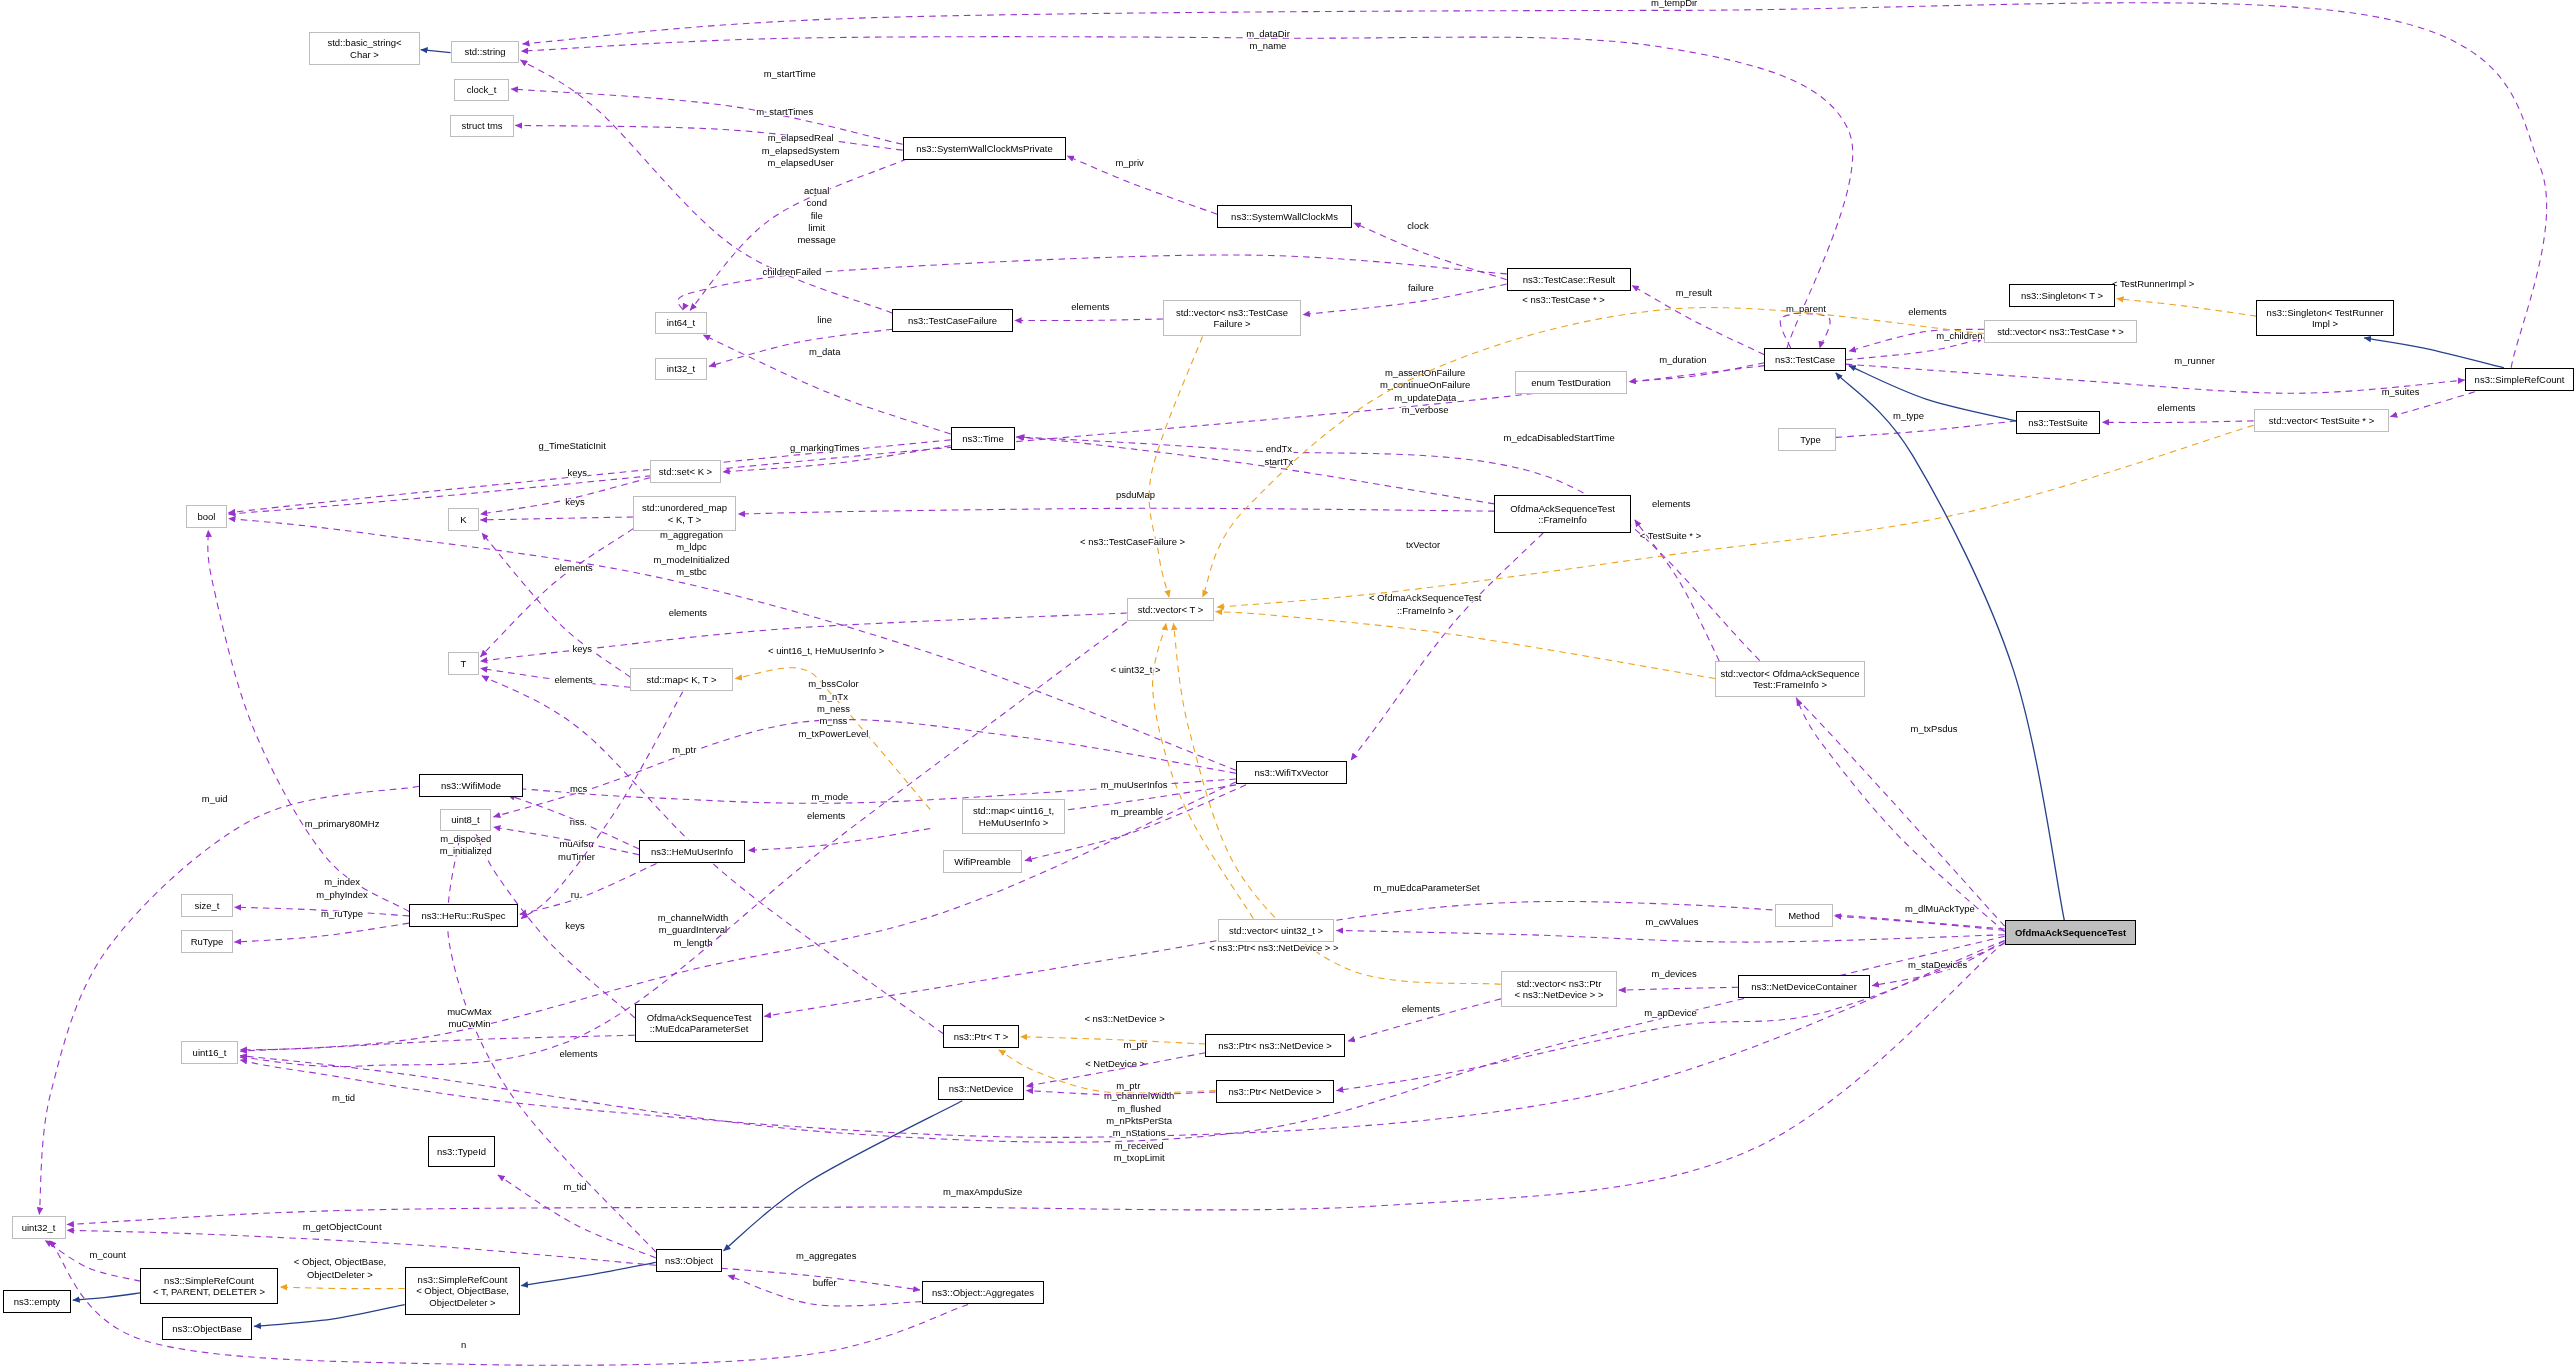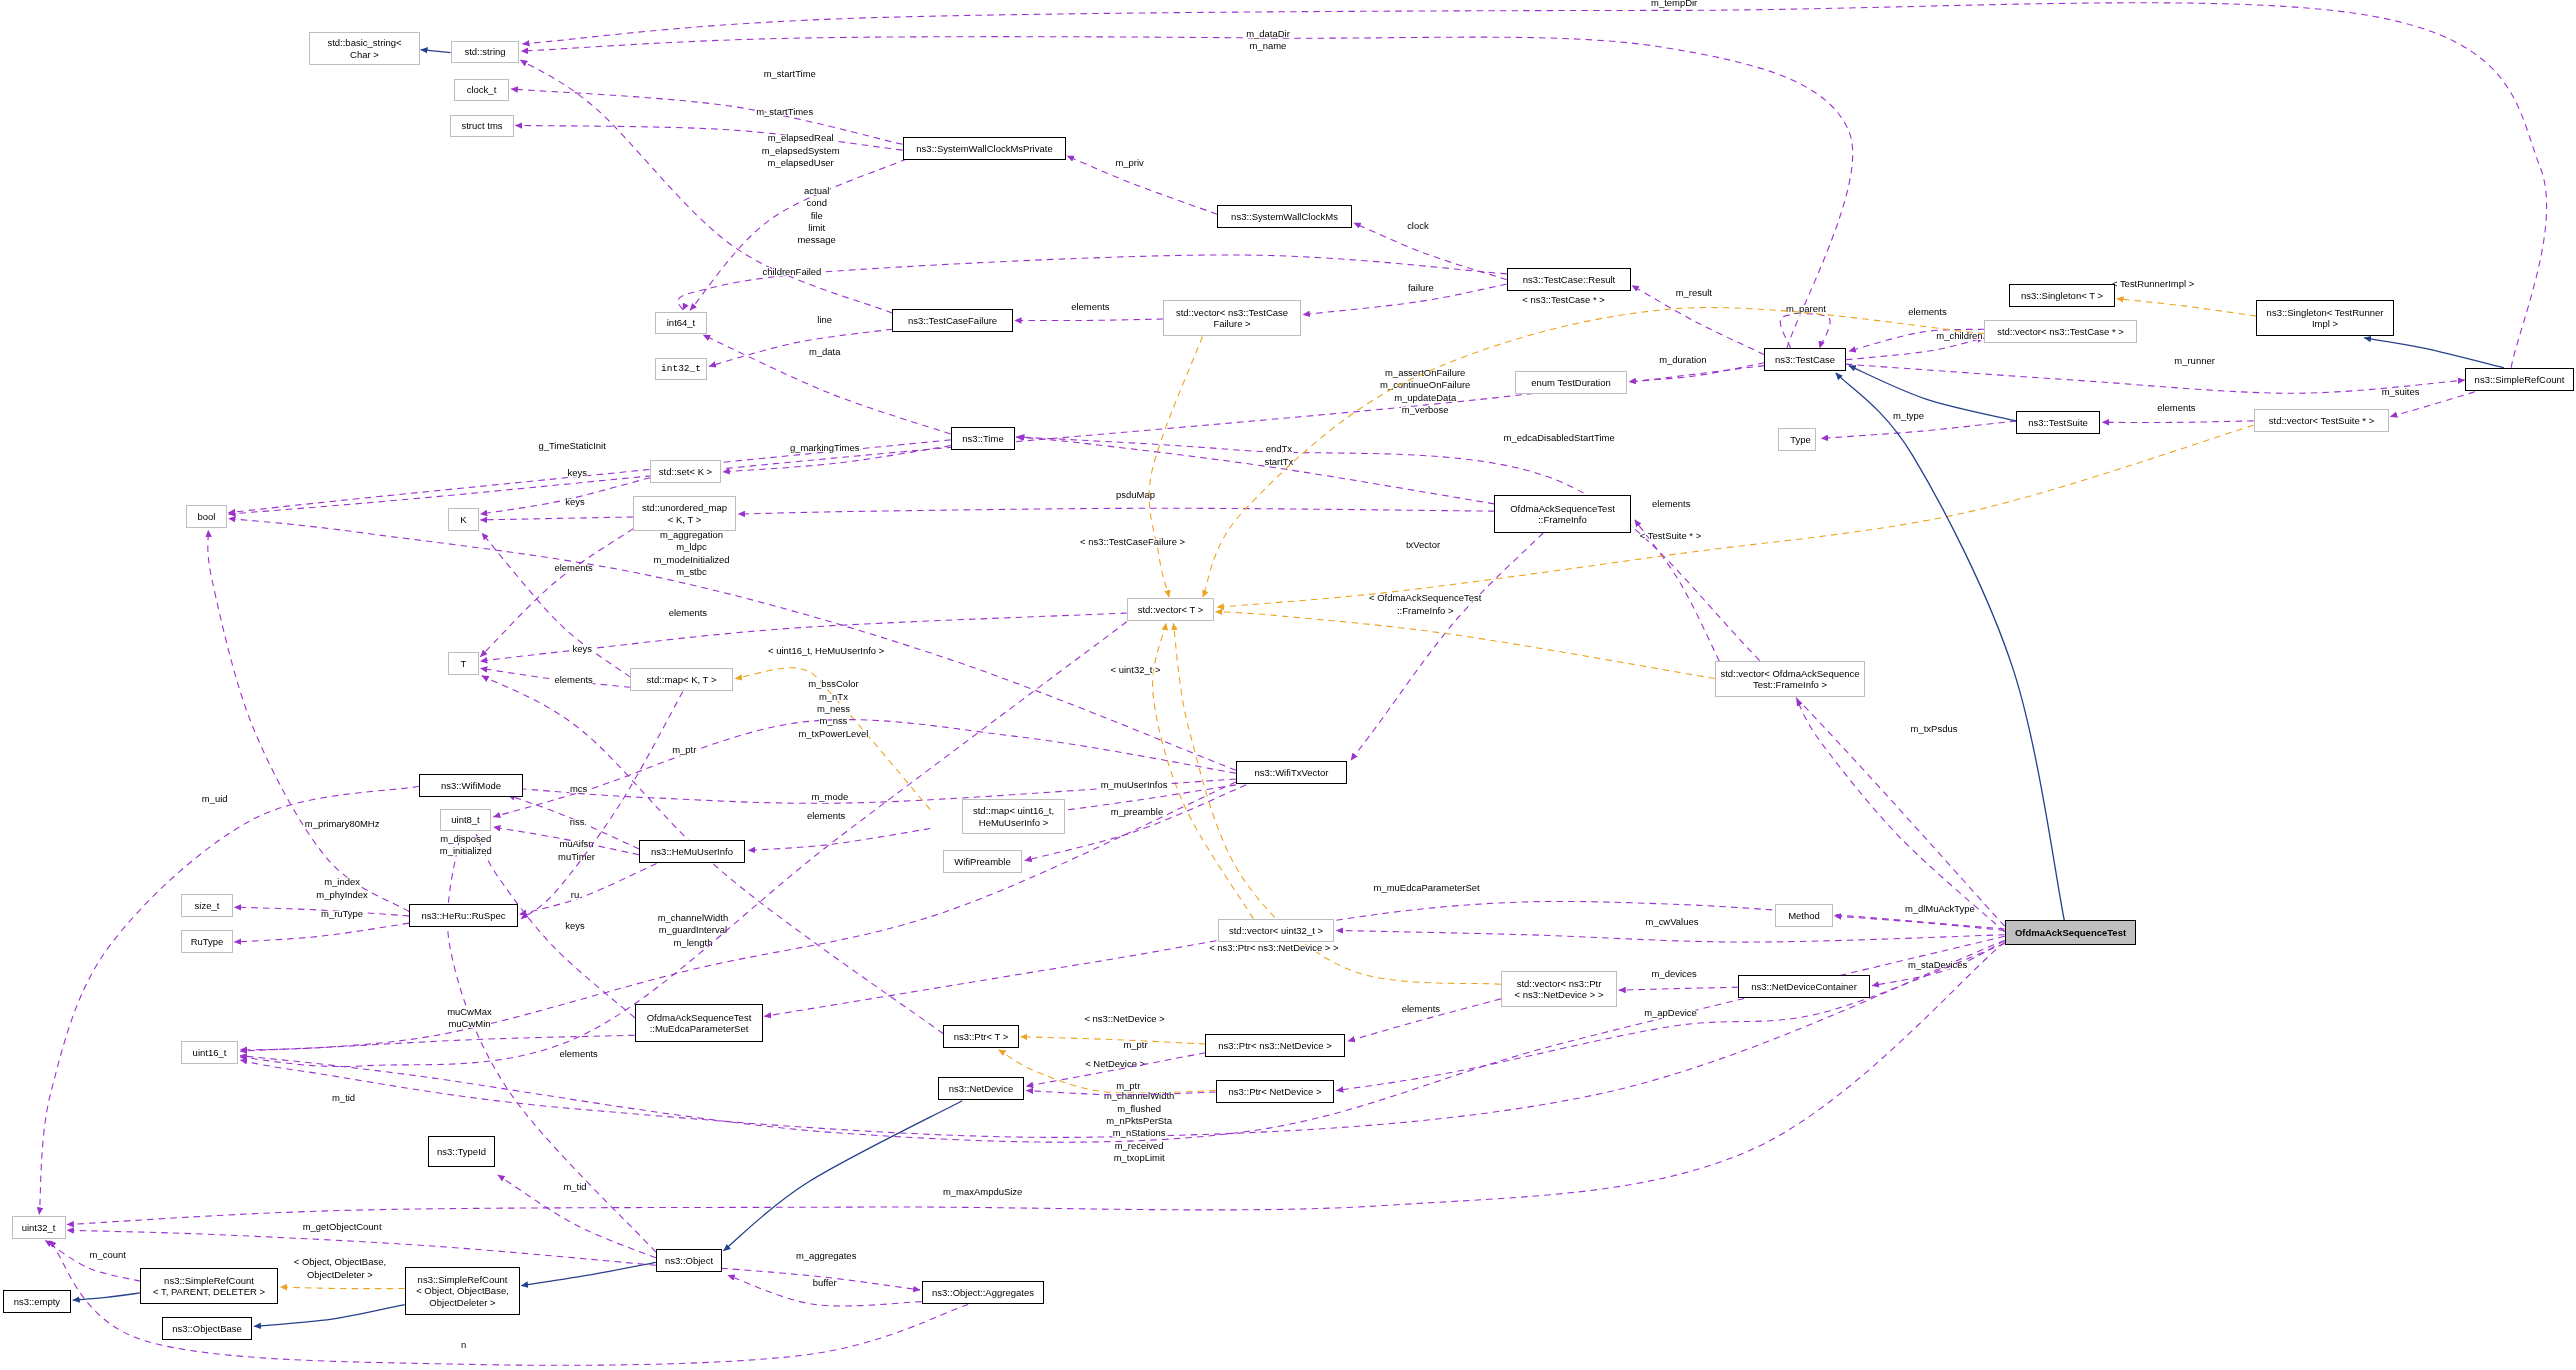--- a/index.html
+++ b/index.html
@@ -238,21 +238,21 @@
     <div class="node b" style="left: 892px; top: 309px; width: 121px; height: 23px;">
       <div>ns3::TestCaseFailure</div>
     </div>
     <div class="node n" style="left: 1163px; top: 300px; width: 138px; height: 36px;">
       <div>std::vector&lt; ns3::TestCase</div>
       <div>Failure &gt;</div>
     </div>
     <div class="node n" style="left: 655px; top: 312px; width: 52px; height: 22px;">
       <div>int64_t</div>
     </div>
-    <div class="node n" style="left: 655px; top: 358px; width: 52px; height: 22px; font-family: Liberation Mono, monospace;">
+    <div class="node n" style="left: 655px; top: 358px; width: 52px; height: 22px;">
       <div>int32_t</div>
     </div>
     <div class="node n" style="left: 1515px; top: 371px; width: 112px; height: 23px;">
       <div>enum TestDuration</div>
     </div>
     <div class="node b" style="left: 1764px; top: 348px; width: 82px; height: 23px;">
       <div>ns3::TestCase</div>
     </div>
     <div class="node b" style="left: 2009px; top: 284px; width: 106px; height: 23px;">
       <div>ns3::Singleton&lt; T &gt;</div>
@@ -266,21 +266,21 @@
     </div>
     <div class="node b" style="left: 2465px; top: 368px; width: 109px; height: 23px;">
       <div>ns3::SimpleRefCount</div>
     </div>
     <div class="node b" style="left: 2016px; top: 411px; width: 84px; height: 23px;">
       <div>ns3::TestSuite</div>
     </div>
     <div class="node n" style="left: 2254px; top: 409px; width: 135px; height: 23px;">
       <div>std::vector&lt; TestSuite * &gt;</div>
     </div>
-    <div class="node n" style="left: 1778px; top: 428px; width: 38px; height: 23px; padding-left: 7px;">
+    <div class="node n" style="left: 1778px; top: 428px; width: 58px; height: 23px; padding-left: 7px;">
       <div>Type</div>
     </div>
     <div class="node b" style="left: 951px; top: 427px; width: 64px; height: 23px;">
       <div>ns3::Time</div>
     </div>
     <div class="node n" style="left: 650px; top: 460px; width: 71px; height: 23px;">
       <div>std::set&lt; K &gt;</div>
     </div>
     <div class="node n" style="left: 448px; top: 508px; width: 31px; height: 23px;">
       <div>K</div>

